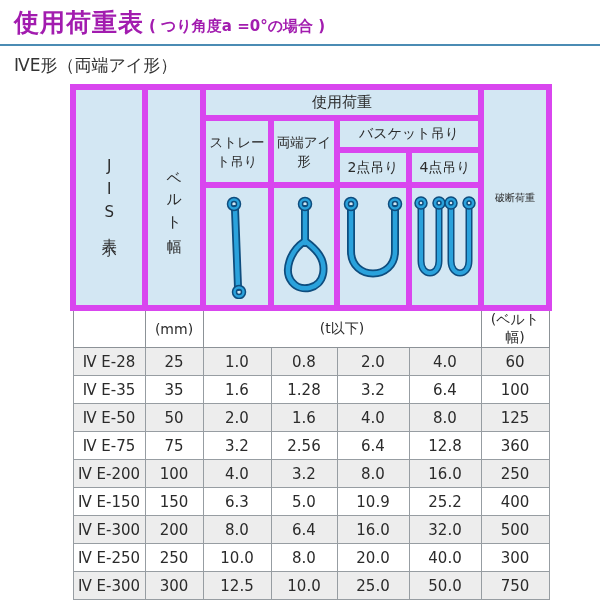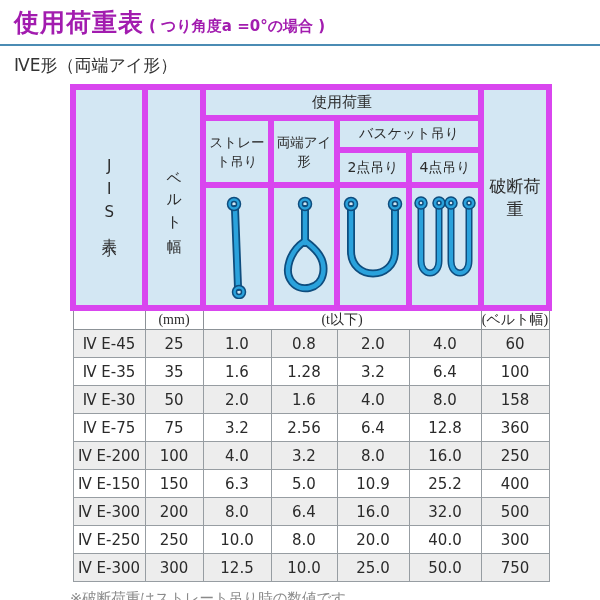--- a/index.html
+++ b/index.html
@@ -13,28 +13,28 @@
   .accent-rule{height:2px;background:#4b8cb4;margin-top:5px;width:600px;}
   .subtitle{margin:8px 0 0 14px;font-size:17px;color:#333333;}
 
   table{border-collapse:collapse;table-layout:fixed;margin:7px 0 0 70px;}
   th,td{padding:0;text-align:center;font-weight:normal;overflow:hidden;vertical-align:middle;}
   thead th{background:#d3e7f3;border:6px solid #d946ef;font-size:14px;color:#2b2b2b;}
   tr.r-group{height:31px;}
   tr.r-hitch{height:32px;}
   tr.r-sub{height:35px;}
   tr.r-icons{height:117px;}
-  tr.r-units{height:18px;font-family:Liberation Serif, serif;}
+  tr.r-units{height:18px;}
   tr.r-units td{background:#ffffff;border:1px solid #8c9297;font-size:14px;color:#2b2b2b;}
   tbody td{border:1px solid #979da2;font-size:15px;height:27px;background:#ffffff;color:#2b2b2b;}
   tbody tr:nth-child(odd) td{background:#ededed;}
   .vtext{writing-mode:vertical-rl;text-orientation:upright;display:inline-block;letter-spacing:5px;font-size:15px;line-height:1.1;}
   .lbl-group{font-size:15px;}
   .lbl-hitch{font-size:13.5px;line-height:1.4;}
-  .lbl-break{font-size:17px;}
+  .lbl-break{font-size:10px;}
   .icon-box{display:flex;align-items:center;justify-content:center;height:117px;}
 
   .sling-outline{fill:none;stroke:#0e4d7e;stroke-width:8;stroke-linecap:round;stroke-linejoin:round;}
   .sling-fill{fill:none;stroke:#2aa2dc;stroke-width:4.5;stroke-linecap:round;stroke-linejoin:round;}
   .sling-outline.thin{stroke-width:7;}
   .sling-fill.thin{stroke-width:4;}
   .eye-outline{fill:none;stroke:#0e4d7e;stroke-width:5.5;}
   .eye-fill{fill:none;stroke:#2aa2dc;stroke-width:2.5;}
 
   .footnote{margin:7px 0 0 70px;font-size:14.5px;color:#8a8a8a;}
@@ -136,45 +136,45 @@
     </tr>
     <tr class="r-units">
       <td></td>
       <td>(mm)</td>
       <td colspan="4">(t以下)</td>
       <td>(ベルト幅)</td>
     </tr>
   </thead>
   <tbody>
       <tr>
-        <td>Ⅳ E-45</td>
+        <td>Ⅳ E-28</td>
         <td>25</td>
         <td>1.0</td>
         <td>0.8</td>
         <td>2.0</td>
         <td>4.0</td>
         <td>60</td>
       </tr>
       <tr>
         <td>Ⅳ E-35</td>
         <td>35</td>
         <td>1.6</td>
         <td>1.28</td>
         <td>3.2</td>
         <td>6.4</td>
         <td>100</td>
       </tr>
       <tr>
-        <td>Ⅳ E-30</td>
+        <td>Ⅳ E-50</td>
         <td>50</td>
         <td>2.0</td>
         <td>1.6</td>
         <td>4.0</td>
         <td>8.0</td>
-        <td>158</td>
+        <td>125</td>
       </tr>
       <tr>
         <td>Ⅳ E-75</td>
         <td>75</td>
         <td>3.2</td>
         <td>2.56</td>
         <td>6.4</td>
         <td>12.8</td>
         <td>360</td>
       </tr>

